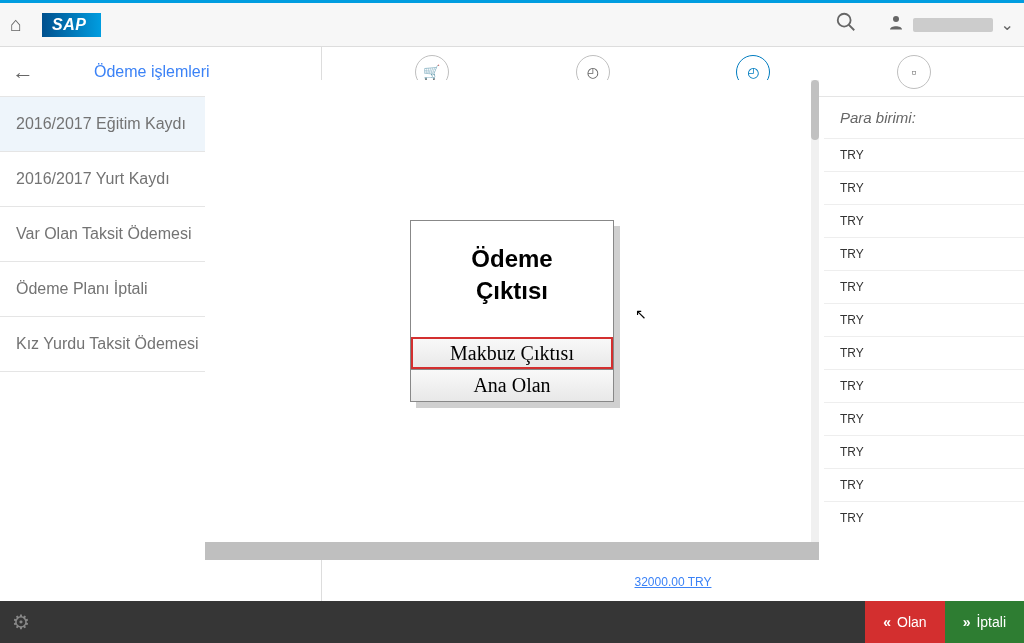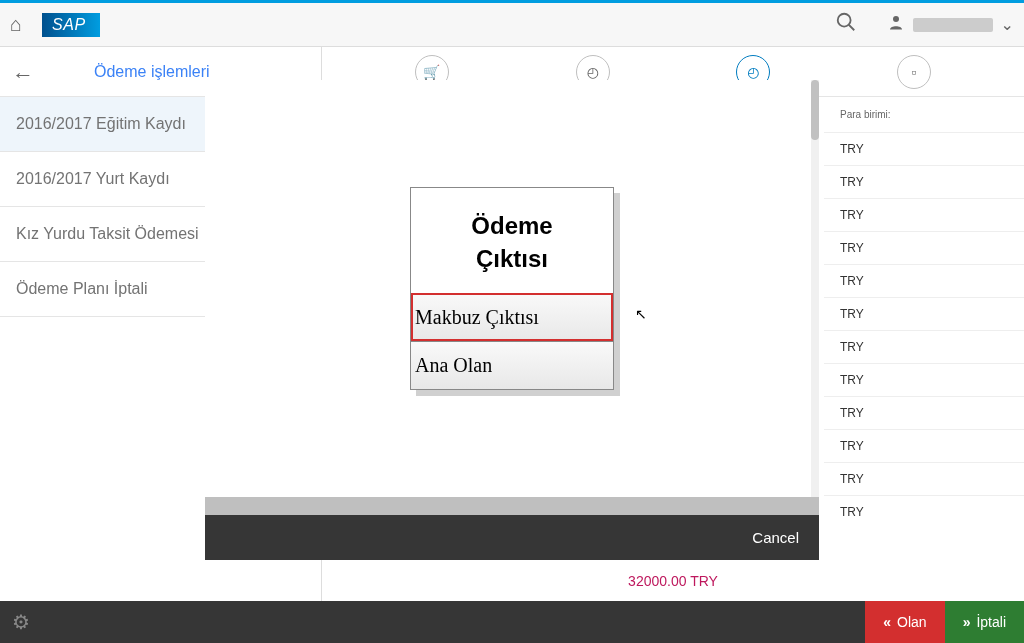--- a/index.html
+++ b/index.html
@@ -3,62 +3,62 @@
 <meta charset="utf-8">
 <style>
 * { margin: 0; padding: 0; box-sizing: border-box; font-family: Arial, sans-serif; }
 body { width: 1024px; height: 643px; overflow: hidden; background: #fff; position: relative; }
 
 
 .topbar { height: 3px; background: #009de0; width: 100%; }
 .header { height: 44px; background: #f7f7f7; border-bottom: 1px solid #ddd; display: flex; align-items: center; padding: 0 10px; justify-content: space-between; }
 .header-left { display: flex; align-items: center; gap: 20px; }
 .home-icon { font-size: 20px; color: #666; cursor: pointer; }
-.sap-logo { background: linear-gradient(to right, #00508e, #009de0); color: #fff; font-weight: normal; padding: 3px 14px 3px 10px; font-style: italic; font-size: 16px; letter-spacing: 0.5px; }
+.sap-logo { background: linear-gradient(to right, #00508e, #009de0); color: #fff; font-weight: bold; padding: 3px 14px 3px 10px; font-style: italic; font-size: 16px; letter-spacing: 0.5px; }
 .header-right { display: flex; align-items: center; gap: 30px; }
 .search-icon { font-size: 22px; color: #666; }
 .user-area { display: flex; align-items: center; gap: 8px; color: #999; }
 .user-icon { font-size: 18px; color: #666; }
 .user-name { background: #ccc; width: 80px; height: 14px; border-radius: 2px; }
 
 
 .content { display: flex; height: 554px; }
 .sidebar { width: 322px; border-right: 1px solid #ddd; background: #fff; }
 .sidebar-header { height: 50px; display: flex; align-items: center; padding: 0 12px; border-bottom: 1px solid #e5e5e5; }
 .back-arrow { font-size: 22px; color: #666; margin-right: 60px; }
 .sidebar-title { font-size: 16px; color: #3b82f6; }
 .sidebar-item { height: 55px; display: flex; align-items: center; padding: 0 16px; border-bottom: 1px solid #e5e5e5; font-size: 16px; color: #737373; cursor: pointer; }
 .sidebar-item.selected { background: #eef5fb; }
 
 .main { flex: 1; position: relative; background: #fff; }
 .main-header { height: 50px; display: flex; align-items: center; justify-content: space-around; padding: 0 30px; border-bottom: 1px solid #e5e5e5; }
 .circle-btn { width: 34px; height: 34px; border: 1px solid #bfbfbf; border-radius: 50%; display: flex; align-items: center; justify-content: center; color: #666; font-size: 14px; }
 .circle-btn.active { border-color: #007cc0; color: #007cc0; }
 .right-col { position: absolute; right: 0; top: 50px; width: 200px; }
-.right-header { padding: 12px 16px; color: #666; font-size: 10px; }
+.right-header { padding: 12px 16px; color: #666; font-size: 15px; font-style: italic; }
 .currency-row { height: 33px; display: flex; align-items: center; padding: 0 16px; font-size: 12px; color: #333; border-top: 1px solid #eee; }
 
-.total-row { position: absolute; bottom: 12px; left: 0; right: 0; text-align: center; color: #be185d; font-size: 14px; }
+.total-row { position: absolute; bottom: 12px; left: 0; right: 0; text-align: center; color: #3b82f6; font-size: 12px; text-decoration: underline; }
 
 
 .footer { height: 42px; background: #363636; display: flex; align-items: center; justify-content: space-between; padding: 0 0 0 12px; }
 .gear-icon { color: #888; font-size: 20px; }
 .footer-right { display: flex; height: 100%; }
 .btn-back { background: #d32f2f; color: #fff; padding: 0 18px; display: flex; align-items: center; gap: 6px; font-size: 14px; }
 .btn-next { background: #2e7d32; color: #fff; padding: 0 18px; display: flex; align-items: center; gap: 6px; font-size: 14px; }
 .double-chevron { font-weight: bold; }
 
 
 .modal-backdrop { position: absolute; top: 80px; left: 205px; width: 614px; height: 480px; background: #808080; display: flex; flex-direction: column; }
 .modal-body { background: #fff; flex: 1; display: flex; align-items: center; justify-content: center; position: relative; }
 .scrollbar-track { position: absolute; top: 0; right: 0; width: 8px; height: 100%; background: #f0f0f0; }
 .scrollbar-thumb { position: absolute; top: 0; right: 0; width: 8px; height: 60px; background: #c1c1c1; border-radius: 4px; }
 .modal-panel { width: 204px; background: #fff; border: 1px solid #888; box-shadow: 6px 6px 0 #d0d0d0; padding: 0; }
-.modal-title { font-family: 'Times New Roman', serif; font-size: 24px; font-weight: bold; text-align: center; padding: 22px 10px 18px 10px; line-height: 1.3; }
-.modal-btn { font-family: 'Times New Roman', serif; font-size: 20px; text-align: left; padding: 12px 4px; border-top: 1px solid #888; cursor: pointer; background: linear-gradient(to bottom, #f9f9f9, #e8e8e8); }
+.modal-title { font-family: 'Times New Roman', serif; font-size: 24px; font-weight: bold; text-align: center; padding: 22px 10px 30px 10px; line-height: 1.3; }
+.modal-btn { font-family: 'Times New Roman', serif; font-size: 20px; text-align: center; padding: 4px 4px; border-top: 1px solid #888; cursor: pointer; background: linear-gradient(to bottom, #f9f9f9, #e8e8e8); }
 .modal-btn.highlighted { outline: 2px solid #d32f2f; outline-offset: -2px; position: relative; z-index: 1;}
 .cursor { position: absolute; top: 226px; left: 430px; font-size: 14px; pointer-events: none; }
 .modal-gray-strip { height: 18px; background: #bfbfbf; }
 .modal-footer { background: #363636; color: #fff; text-align: right; padding: 14px 20px; font-size: 15px; }
 </style>
 </head>
 <body>
 
 <div class="topbar"></div>
 <div class="header">
@@ -92,24 +92,27 @@
       <span class="back-arrow">←</span>
       <span class="sidebar-title">Ödeme işlemleri</span>
     </div>
     <div class="sidebar-item selected">
         <span>2016/2017 Eğitim Kaydı</span>
       </div>
     <div class="sidebar-item">
         <span>2016/2017 Yurt Kaydı</span>
       </div>
     <div class="sidebar-item">
-        <span>Kız Yurdu Taksit Ödemesi</span>
+        <span>Var Olan Taksit Ödemesi</span>
       </div>
     <div class="sidebar-item">
         <span>Ödeme Planı İptali</span>
+      </div>
+    <div class="sidebar-item">
+        <span>Kız Yurdu Taksit Ödemesi</span>
       </div>
   </div>
 
   <div class="main">
     <div class="main-header">
       <span class="circle-btn">🛒</span>
       <span class="circle-btn">◴</span>
       <span class="circle-btn active">◴</span>
       <span class="circle-btn">▫</span>
     </div>
@@ -155,16 +158,13 @@
     <div class="modal-panel">
       <div class="modal-title">
         <span>Ödeme</span><br><span>Çıktısı</span>
       </div>
       <div class="modal-btn highlighted">Makbuz Çıktısı</div>
       <div class="modal-btn">Ana Olan</div>
     </div>
     <span class="cursor">↖</span>
   </div>
   <div class="modal-gray-strip"></div>
-  <div class="modal-footer">
-    <span>Cancel</span>
-  </div>
 </div>
 
 </body></html>

